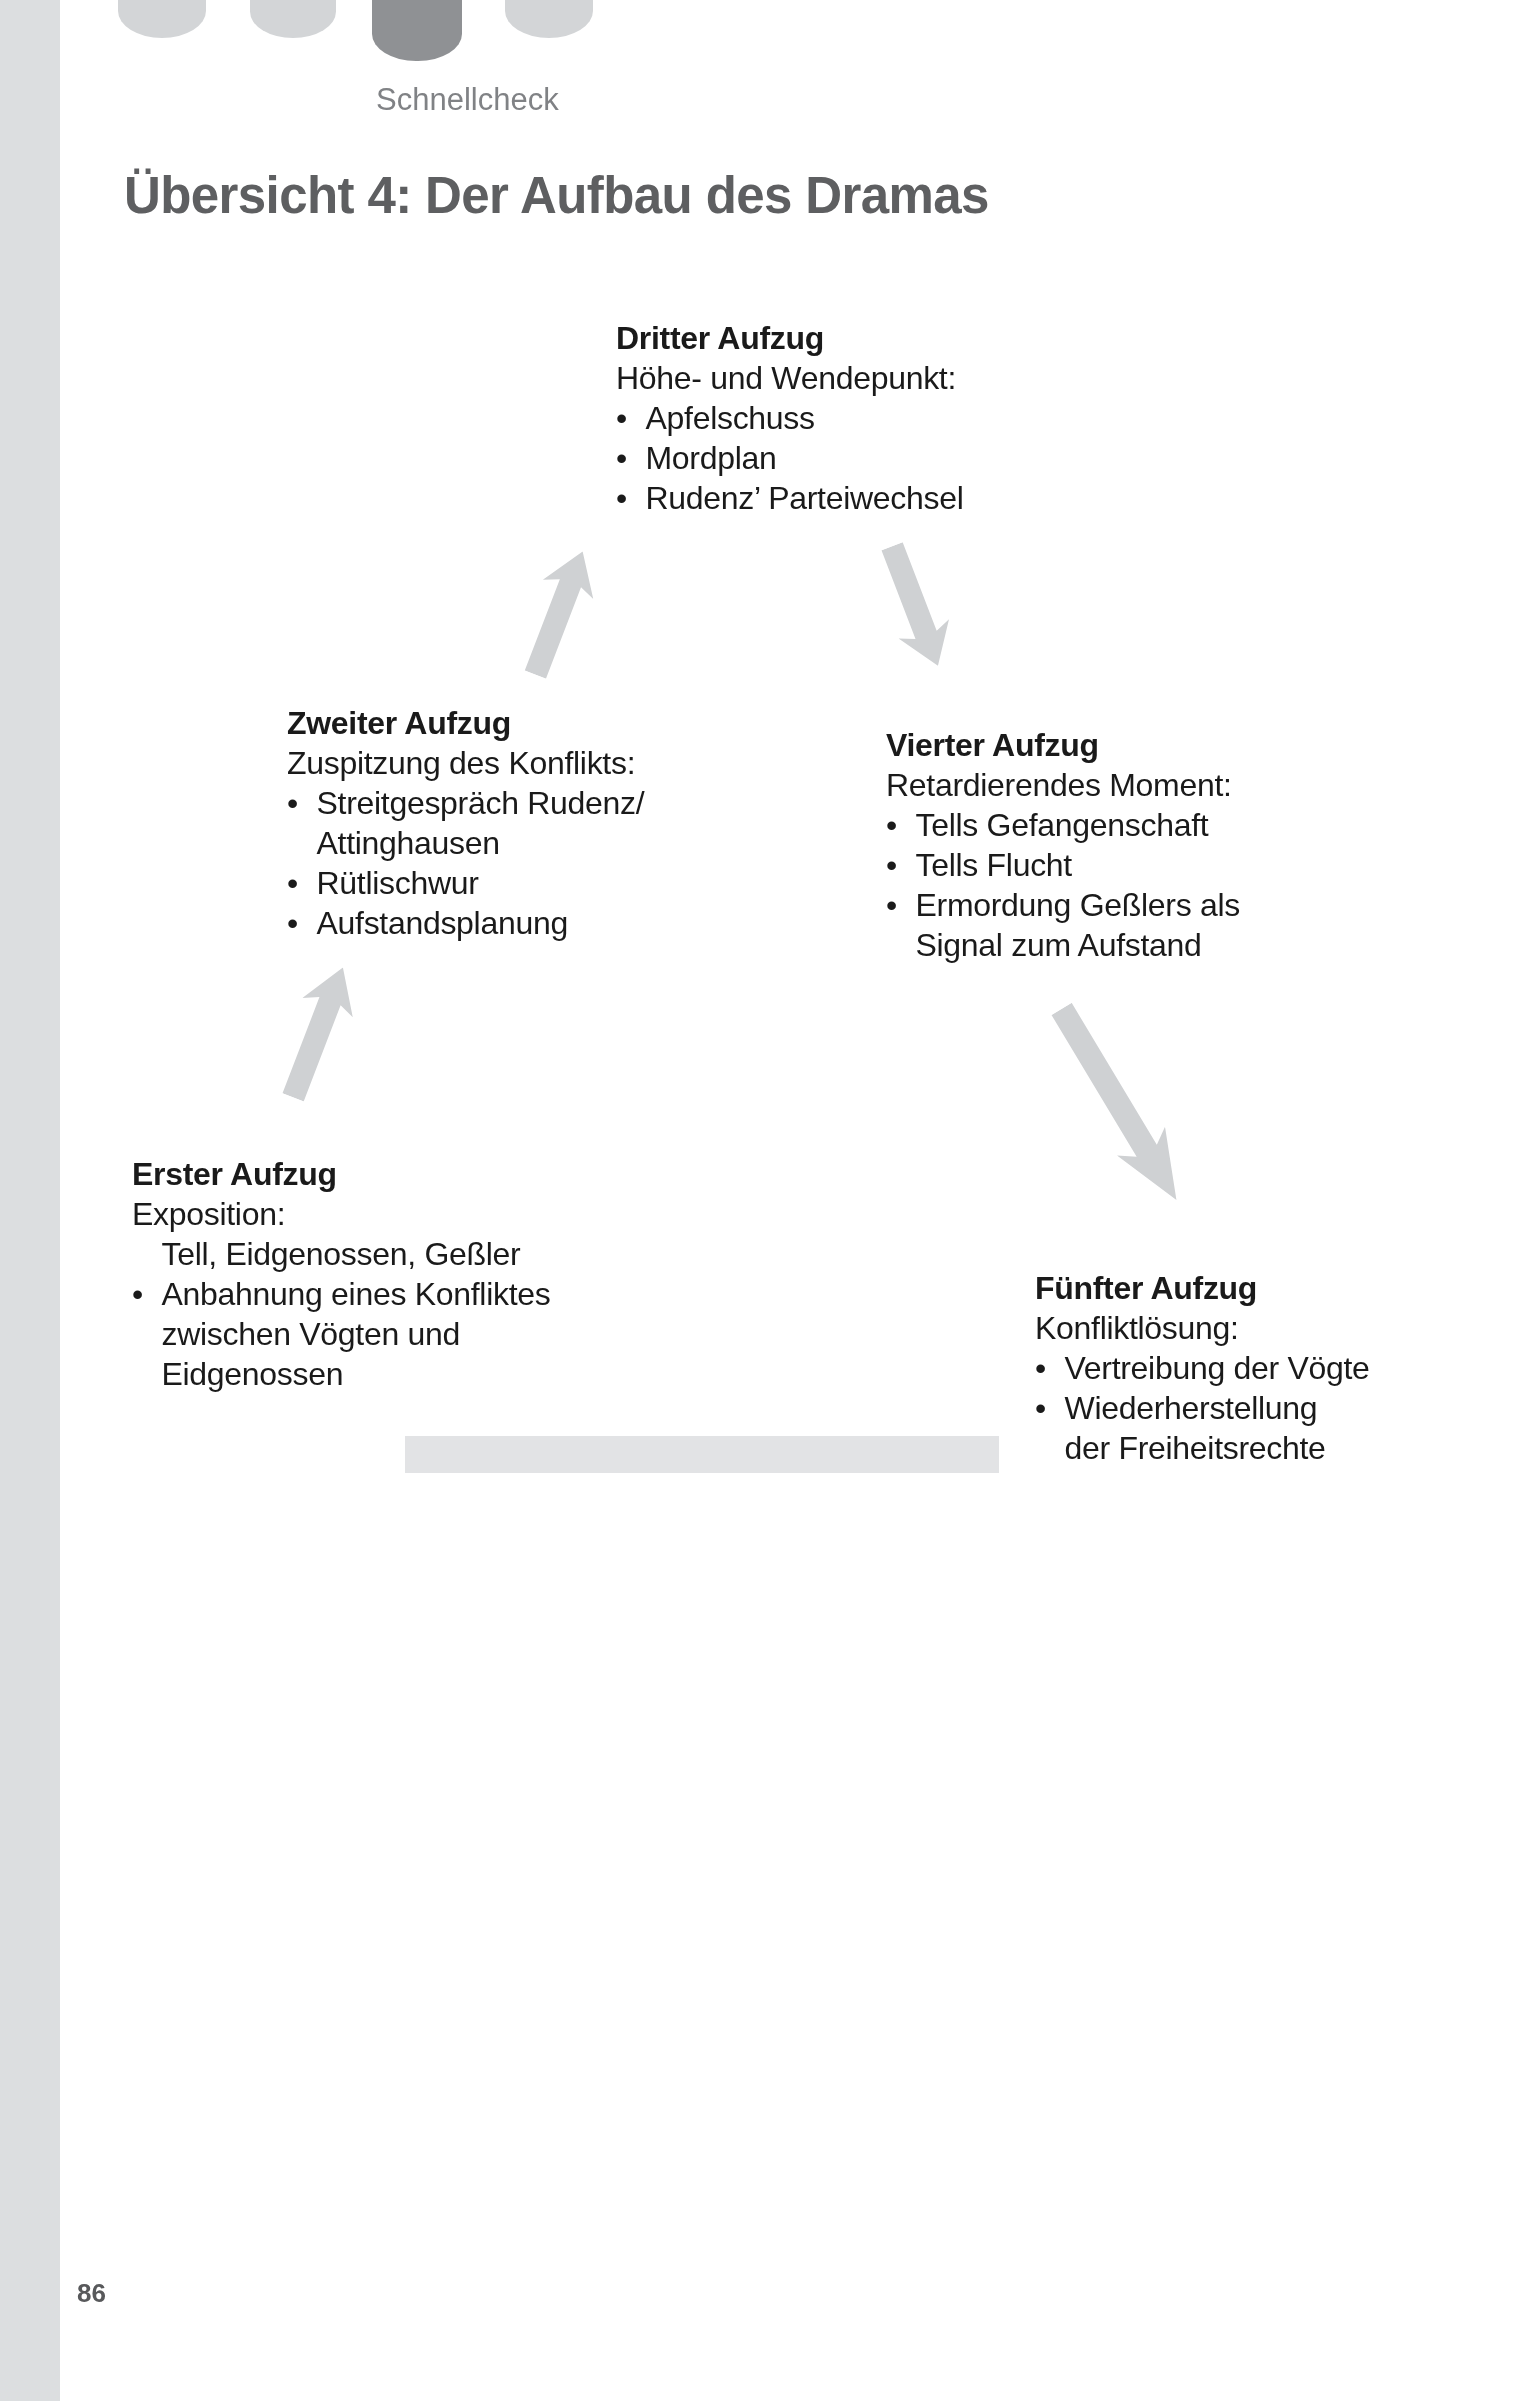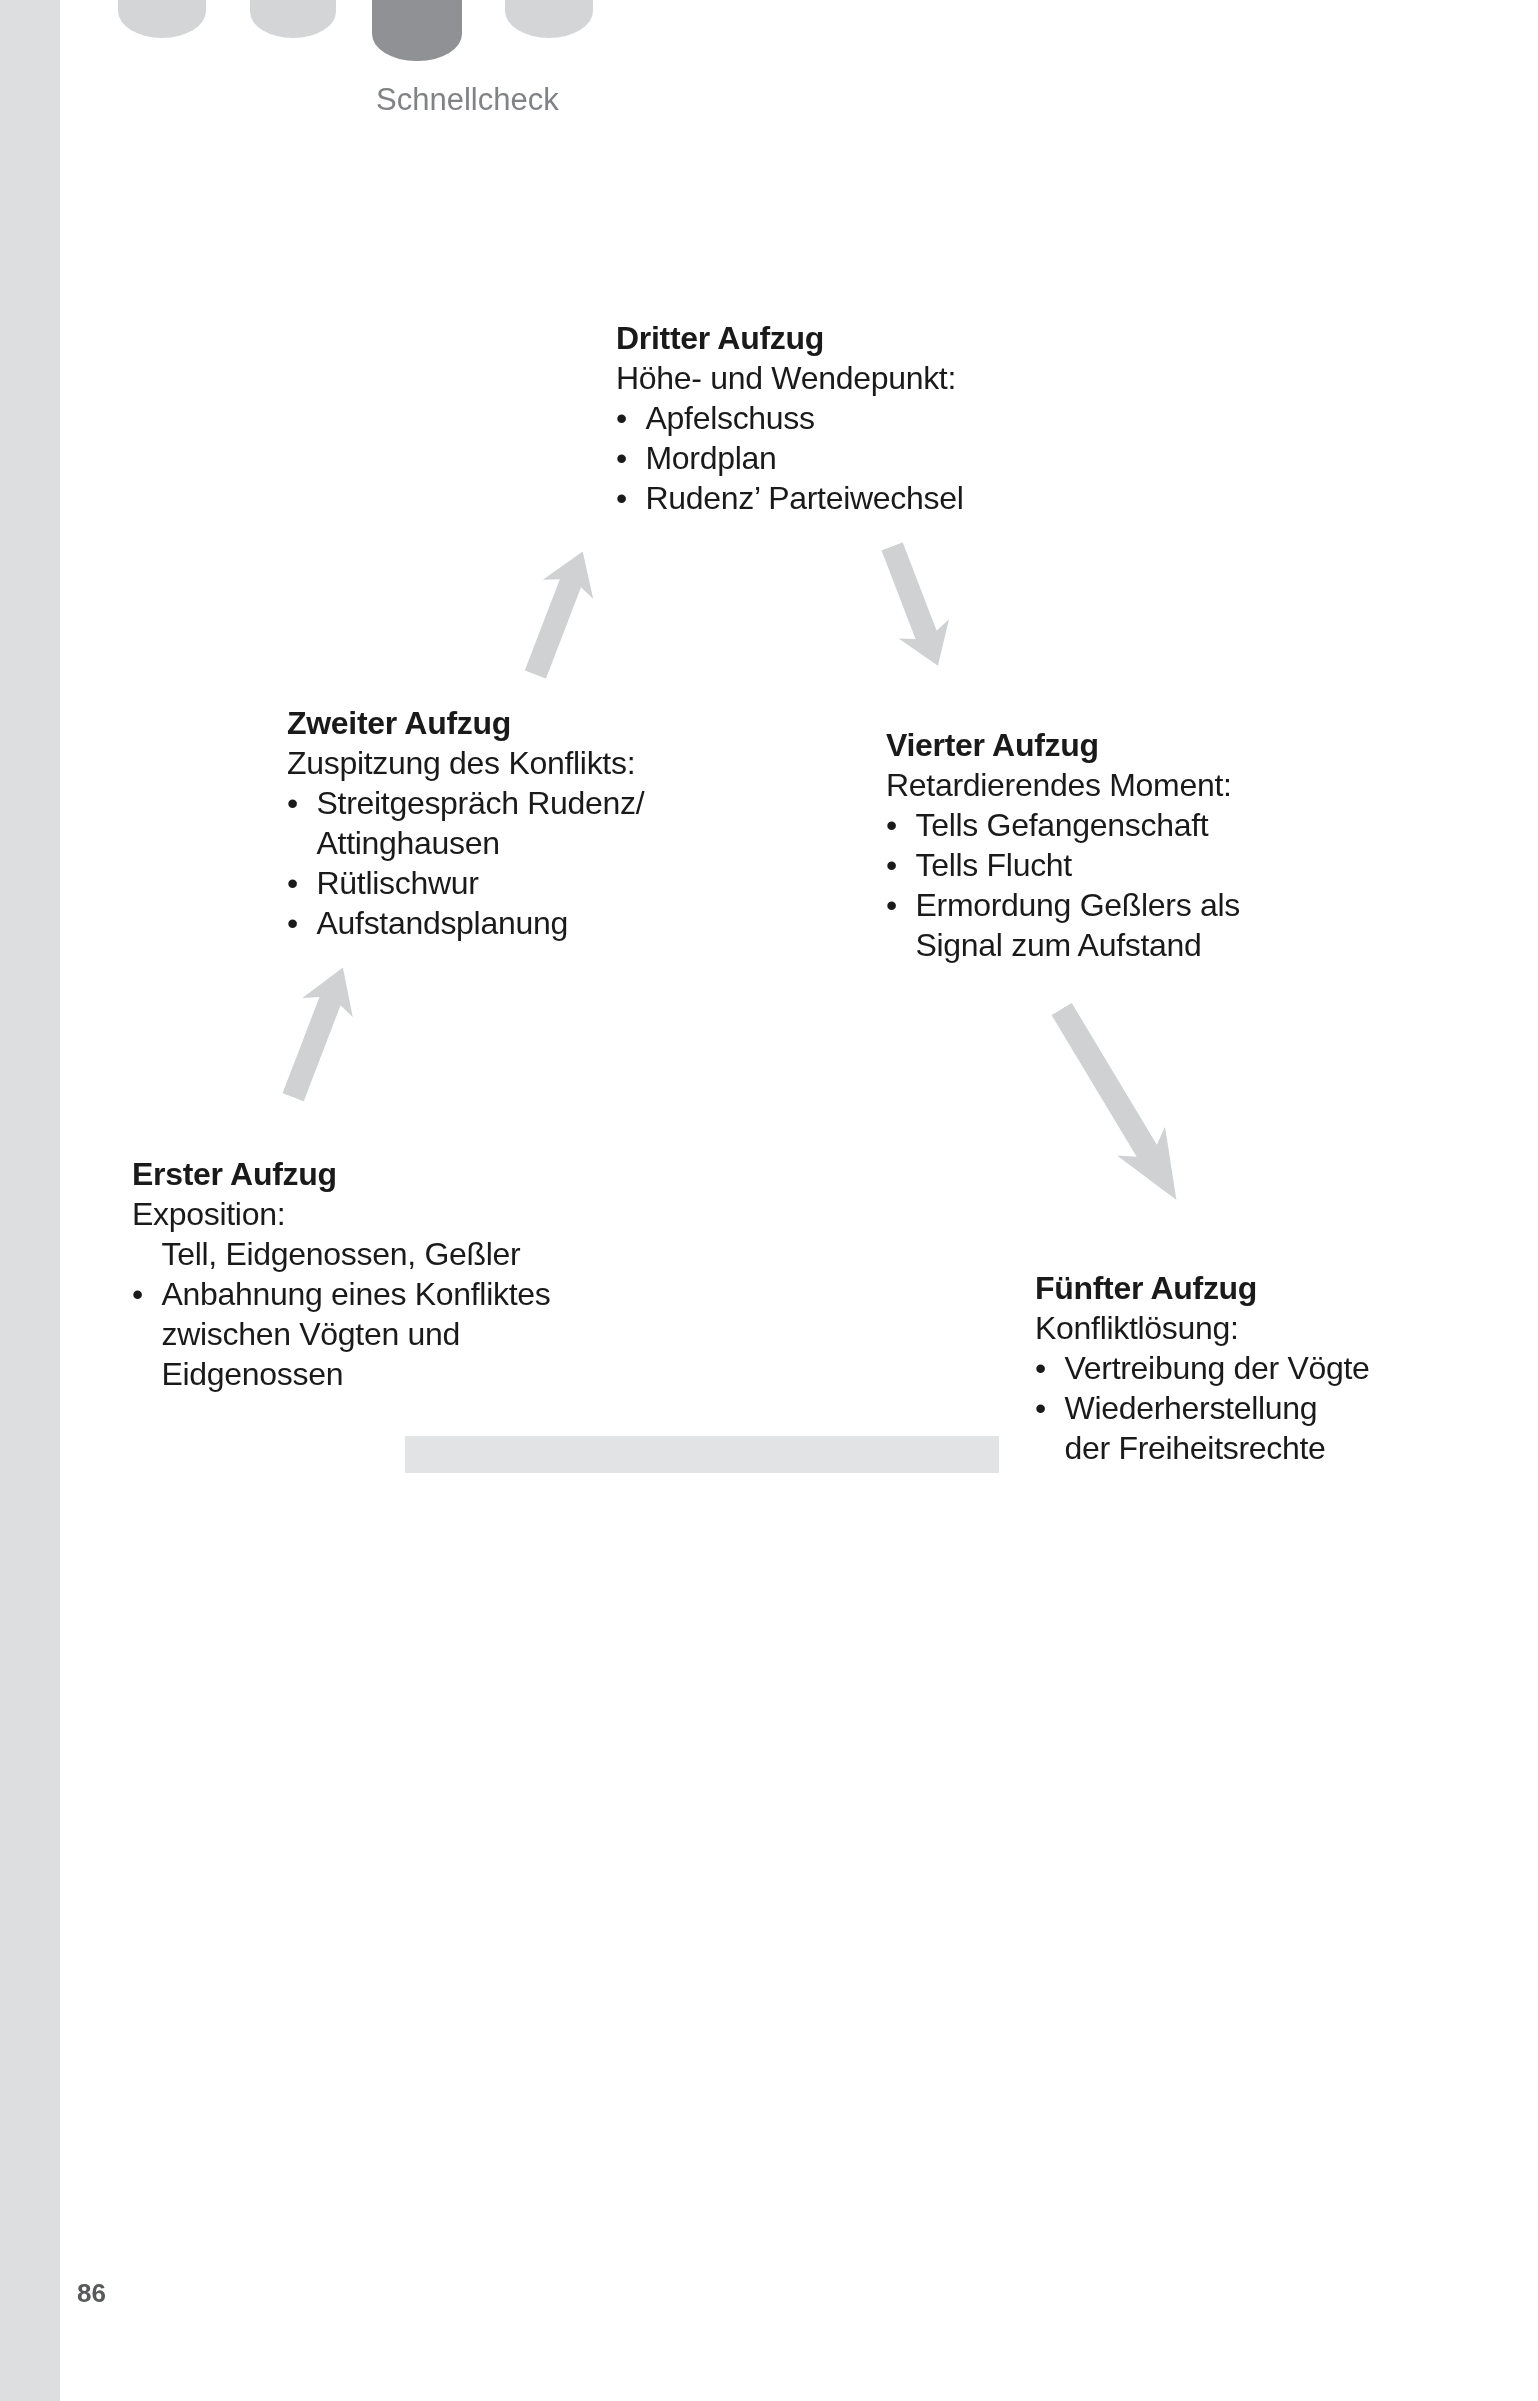--- a/index.html
+++ b/index.html
@@ -29,20 +29,21 @@
 
   <div class="strip" style="background: rgb(220, 222, 224);"></div>
 
   <div class="tabdot" style="left: 118px; top: -167px; width: 88px; height: 205px; background: rgb(211, 213, 215);"></div>
   <div class="tabdot" style="left: 250px; top: -167px; width: 86px; height: 205px; background: rgb(211, 213, 215);"></div>
   <div class="tabdot" style="left: 372px; top: -167px; width: 90px; height: 228px; background: rgb(143, 145, 148);"></div>
   <div class="tabdot" style="left: 505px; top: -167px; width: 88px; height: 205px; background: rgb(211, 213, 215);"></div>
 
   <div class="tab-label" style="color: rgb(128, 130, 133);">Schnellcheck</div>
 
+  <div class="title" style="color: rgb(94, 95, 97);">Übersicht 4: Der Aufbau des Dramas</div>
 
   <div class="act" style="left: 616px; top: 318px; color: rgb(26, 26, 26);">
     <span class="row h">Dritter Aufzug</span>
     <span class="row">Höhe- und Wendepunkt:</span>
     <span class="row b"><span class="bullet-ch">•</span><span>Apfelschuss</span></span>
     <span class="row b"><span class="bullet-ch">•</span><span>Mordplan</span></span>
     <span class="row b"><span class="bullet-ch">•</span><span>Rudenz’ Parteiwechsel</span></span>
   </div>
 
   <div class="act" style="left: 287px; top: 703px; color: rgb(26, 26, 26);">

